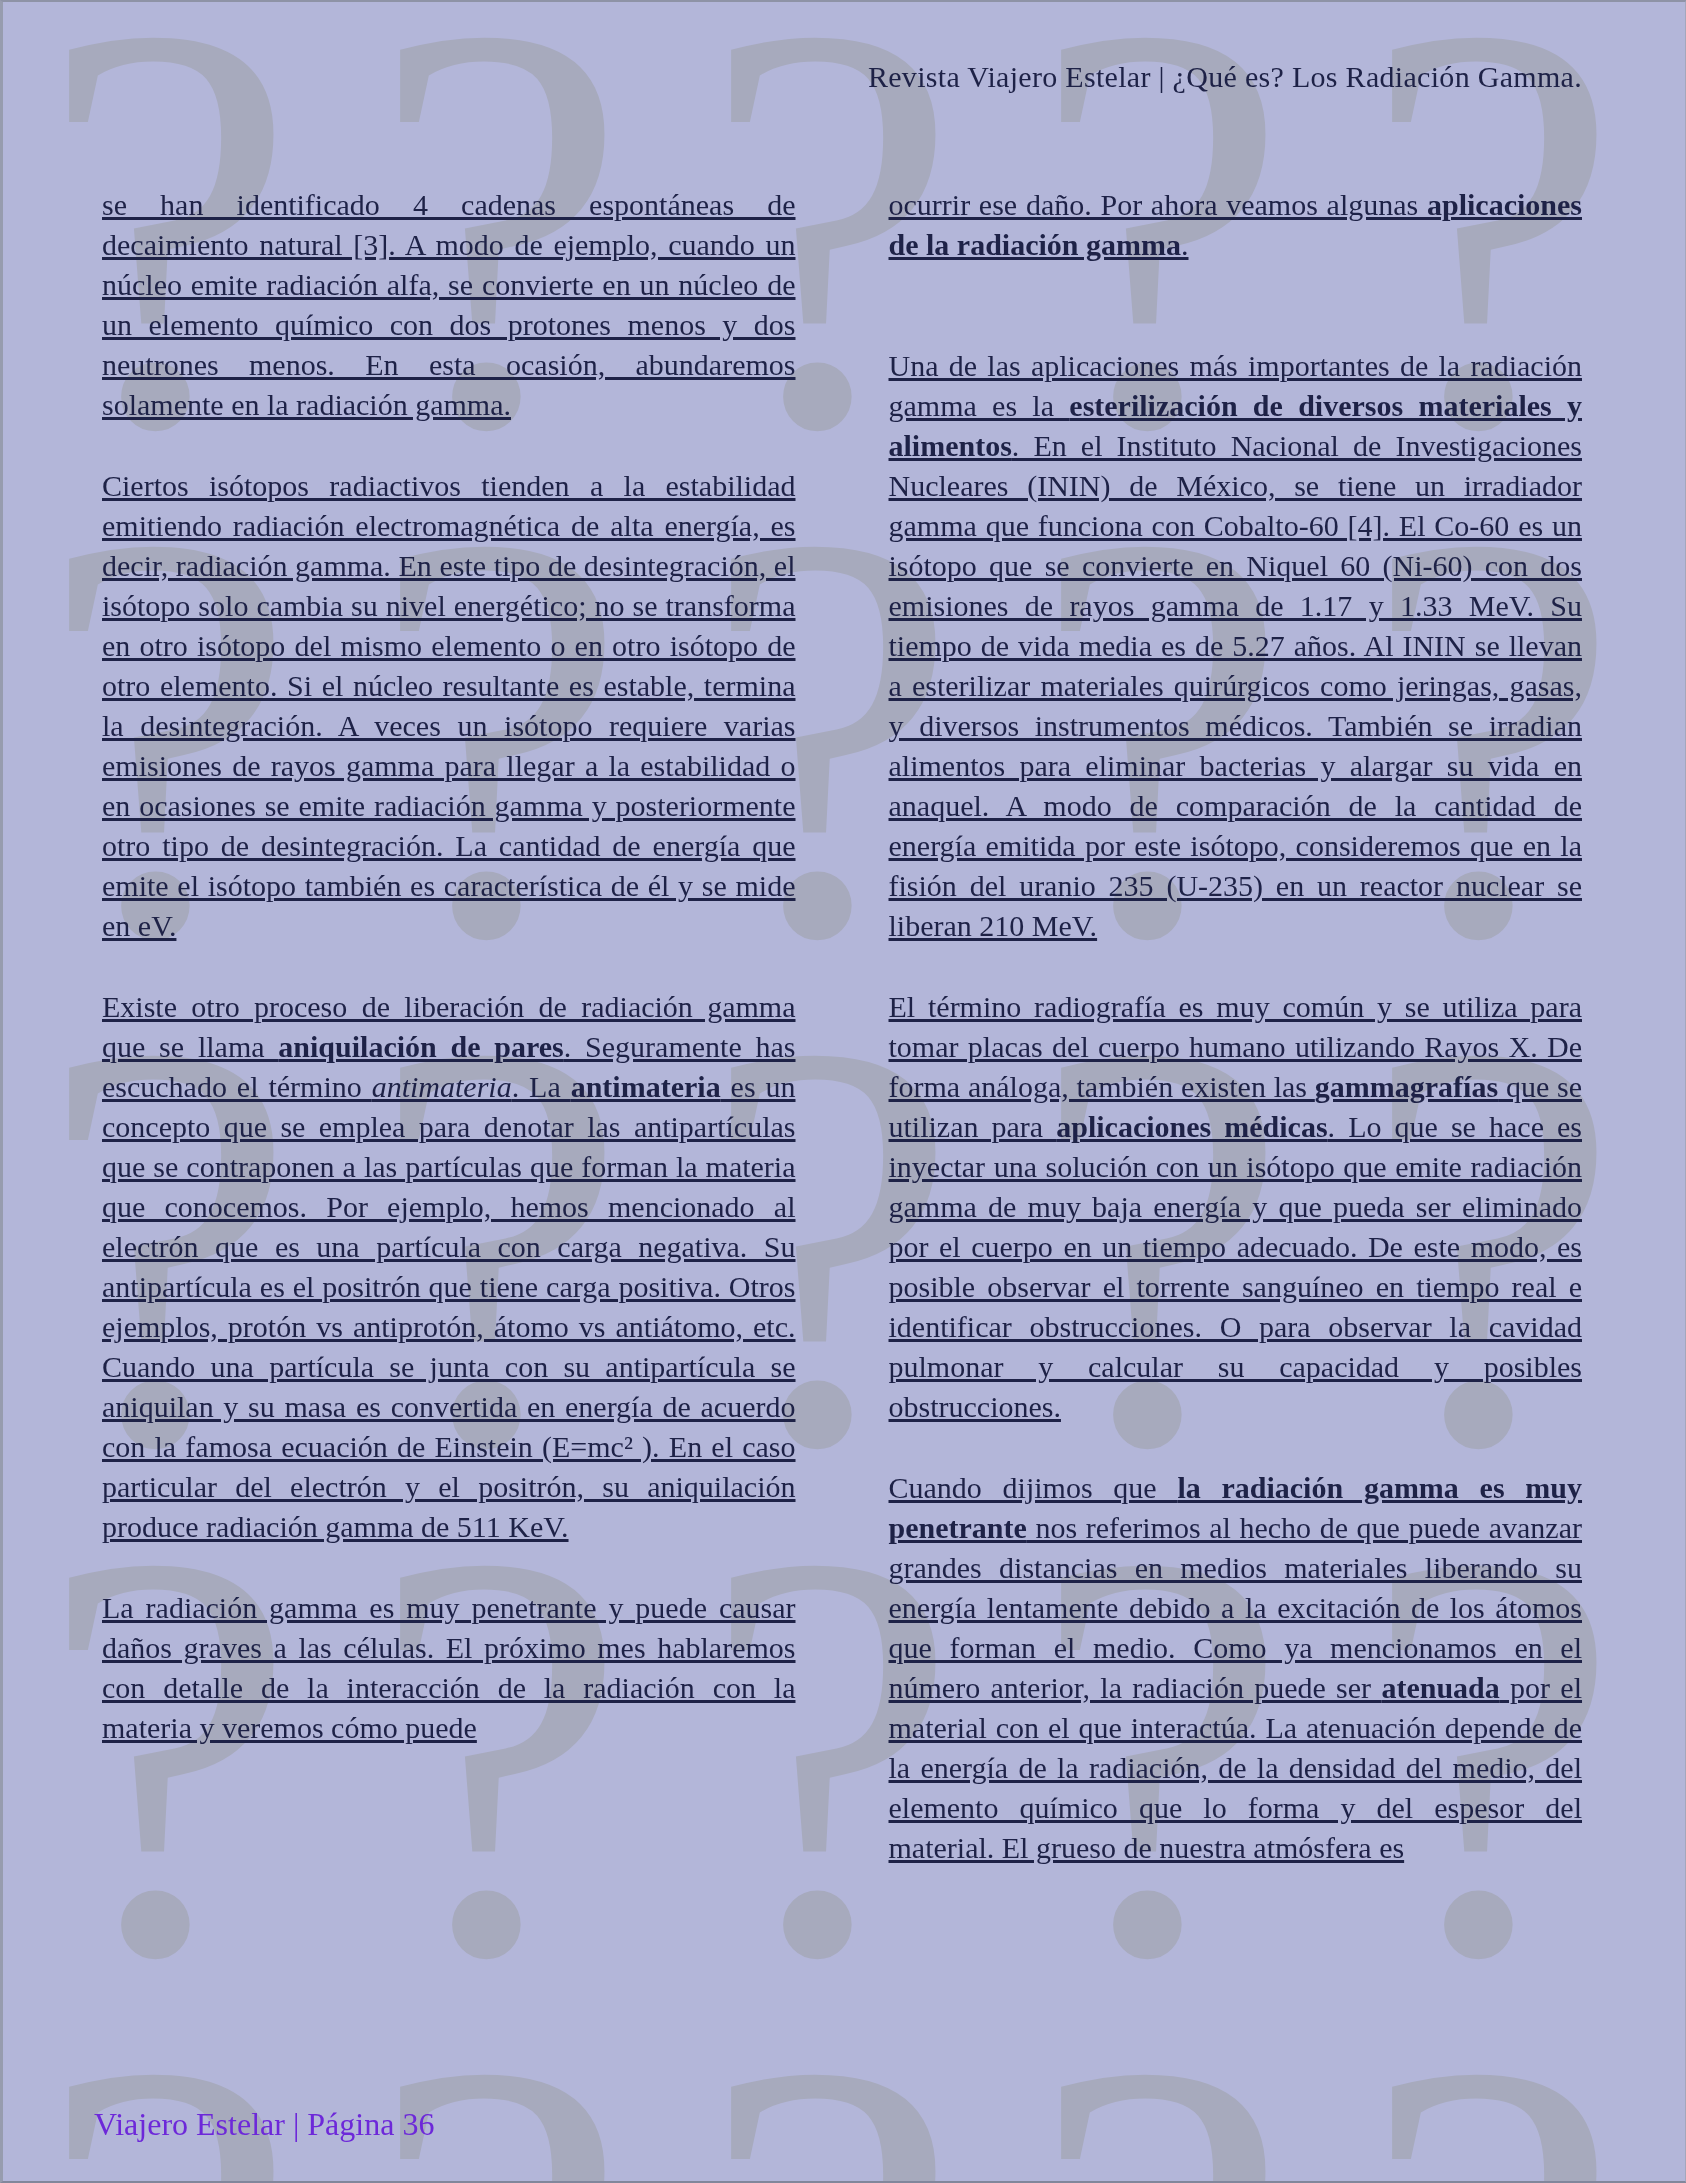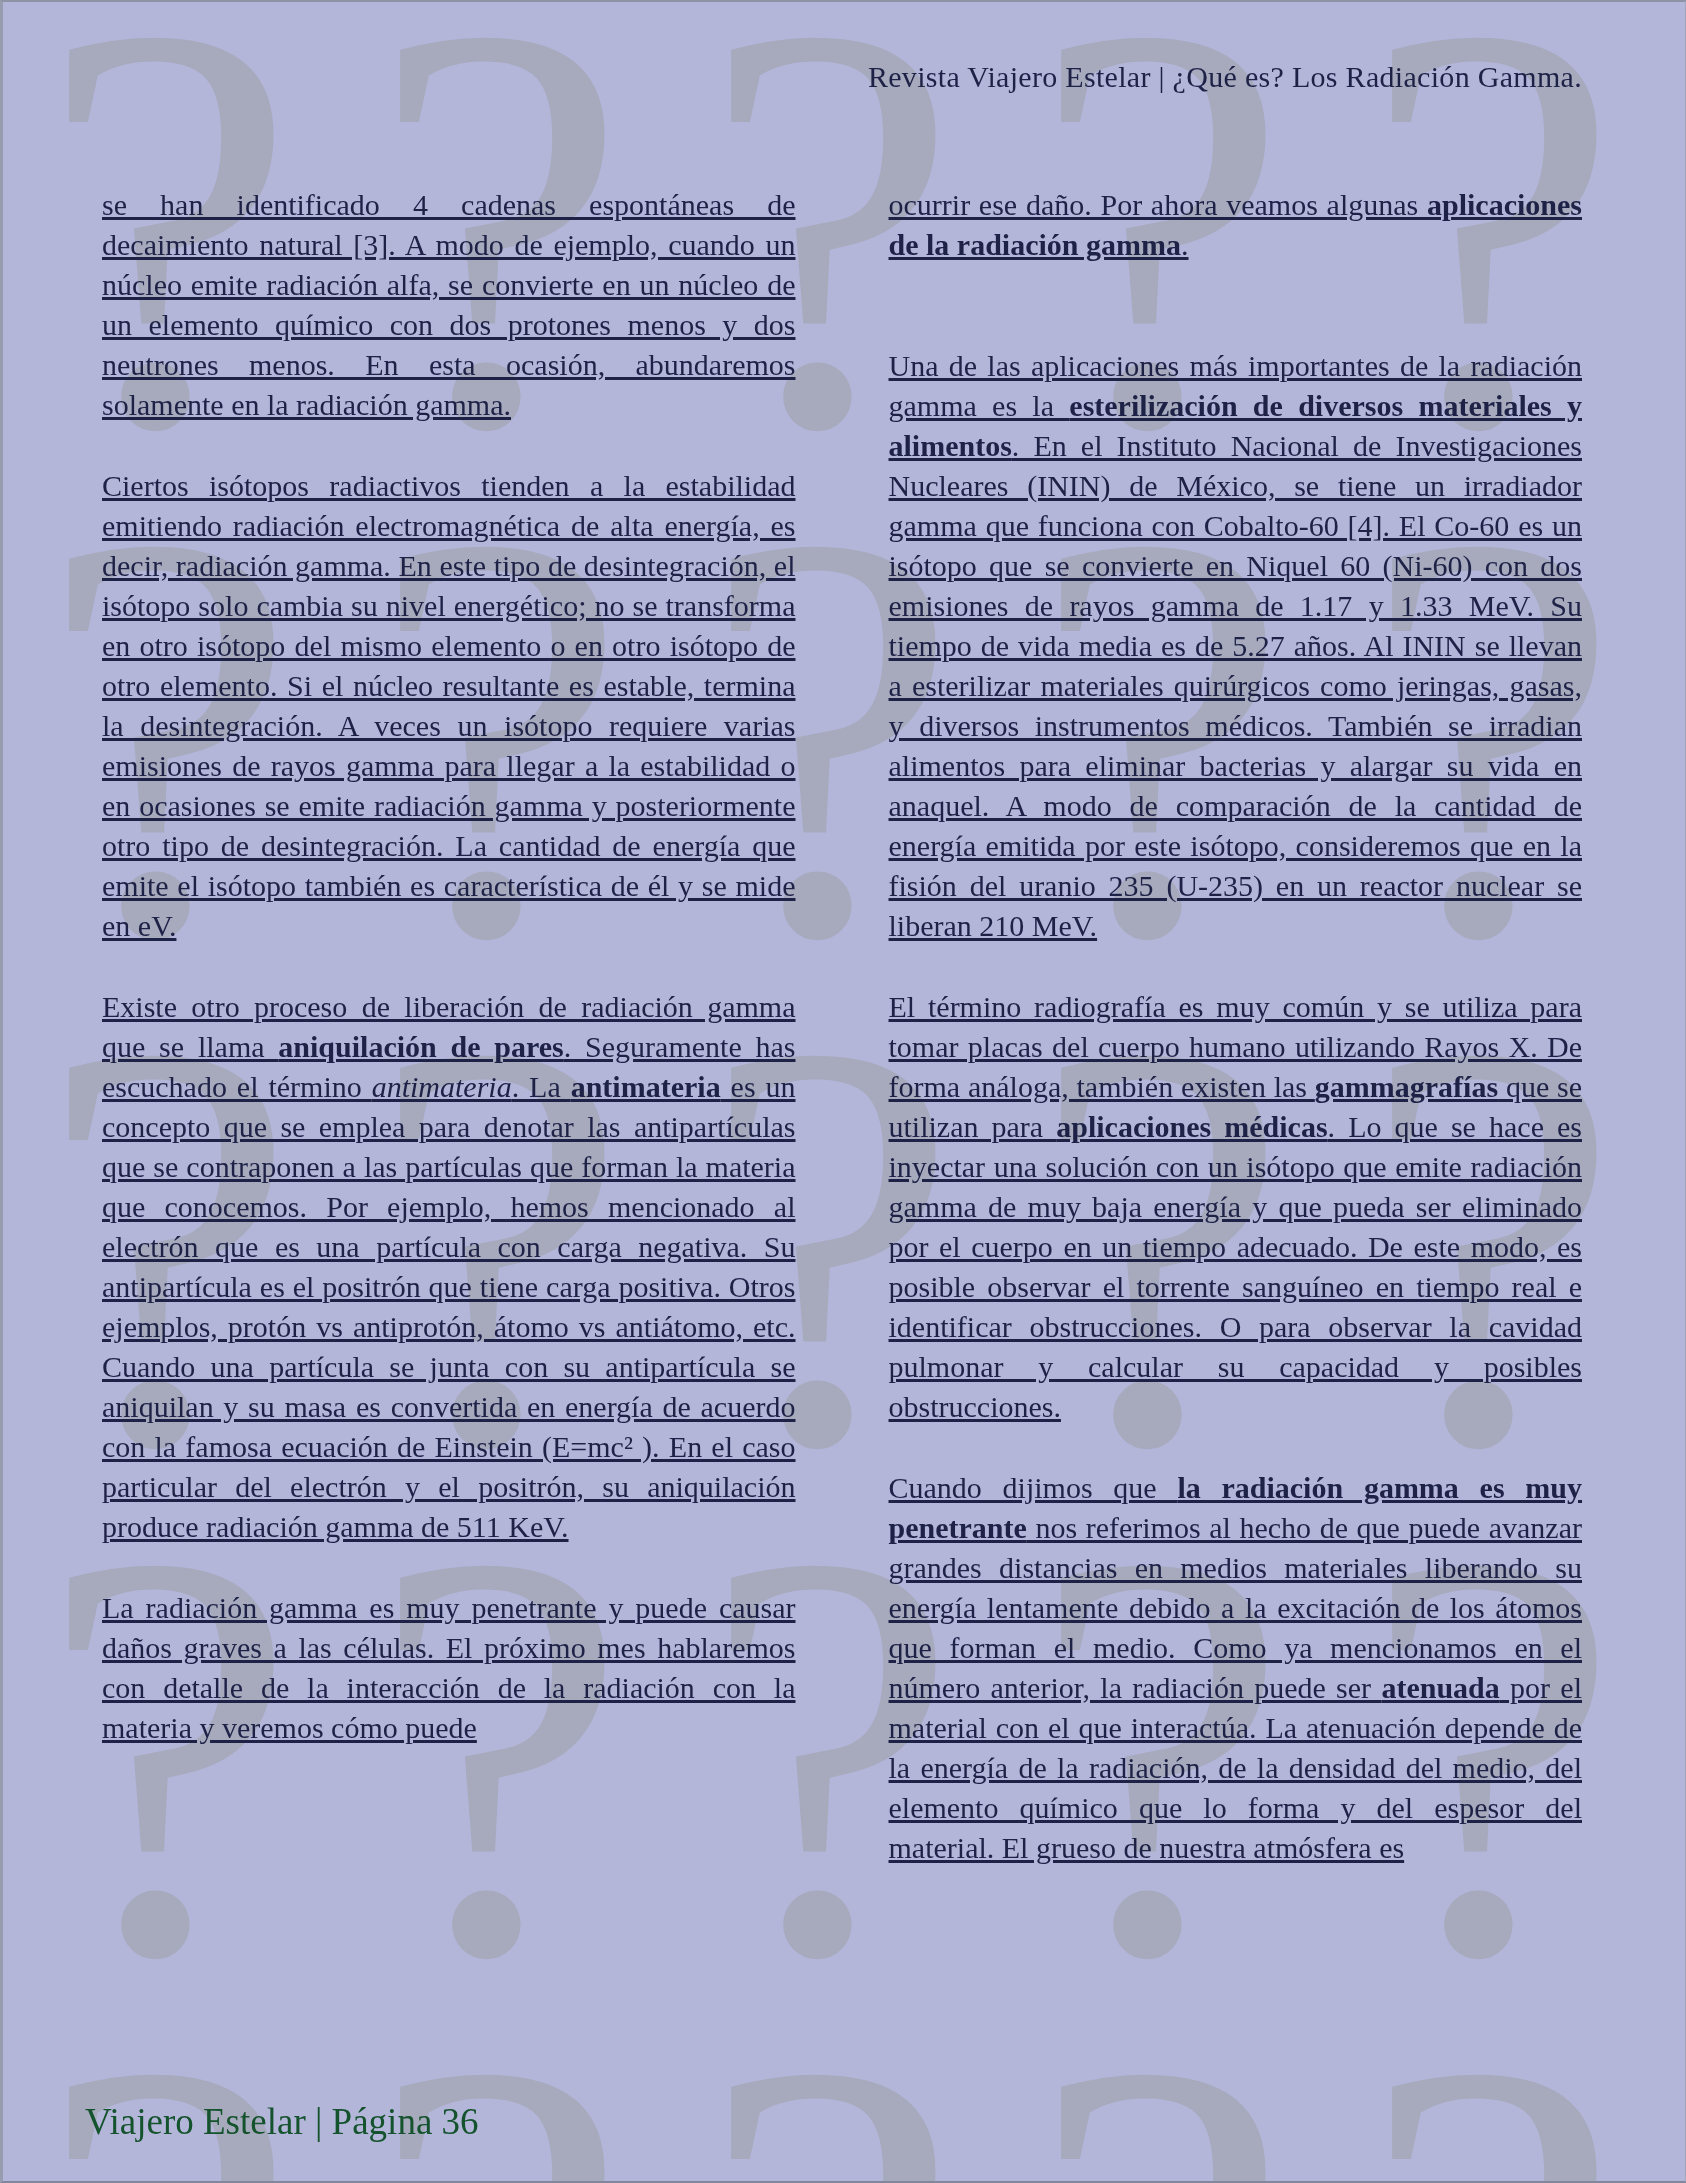--- a/index.html
+++ b/index.html
@@ -50,24 +50,24 @@
     line-height:40px;
     text-align:justify;
     color:#1e2247;
     text-decoration:underline;
   }
   .col p.gap-lg{margin-bottom:81px;}
   .col p b{font-weight:bold;}
   .col p i{font-style:italic;}
   .footer{
     position:absolute;
-    left:82px;
+    left:91px;
     bottom:38px;
-    font-size:37px;
-    color:#14532d;
+    font-size:32px;
+    color:#6d28d9;
     z-index:1;
   }
 </style>
 </head>
 <body>
 
 <div class="page">
 
   <div class="wm-layer">
       <span class="wm" style="left: 36px; top: -66px; color: rgb(167, 170, 189);">?</span>

